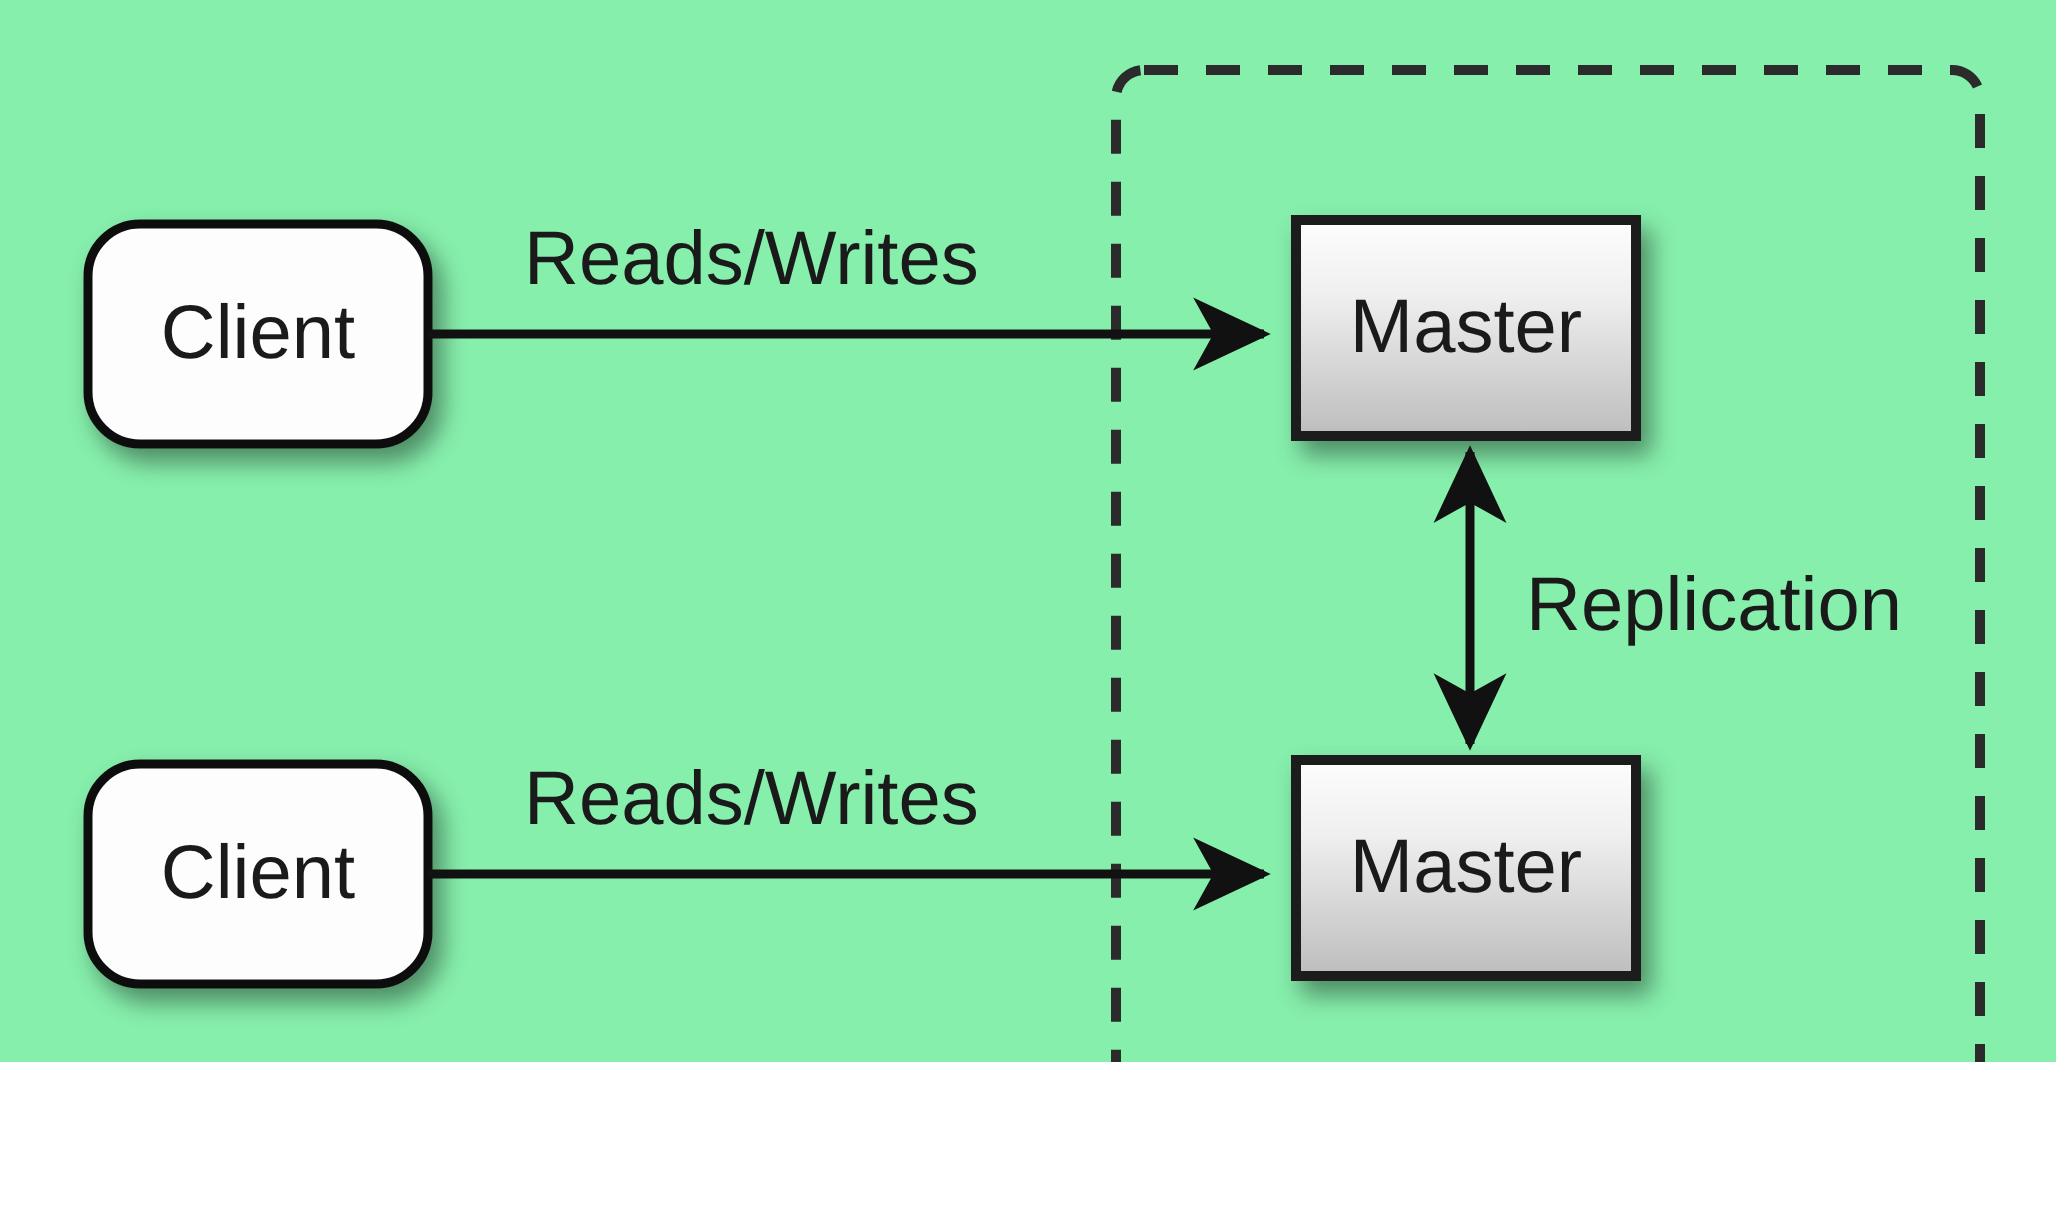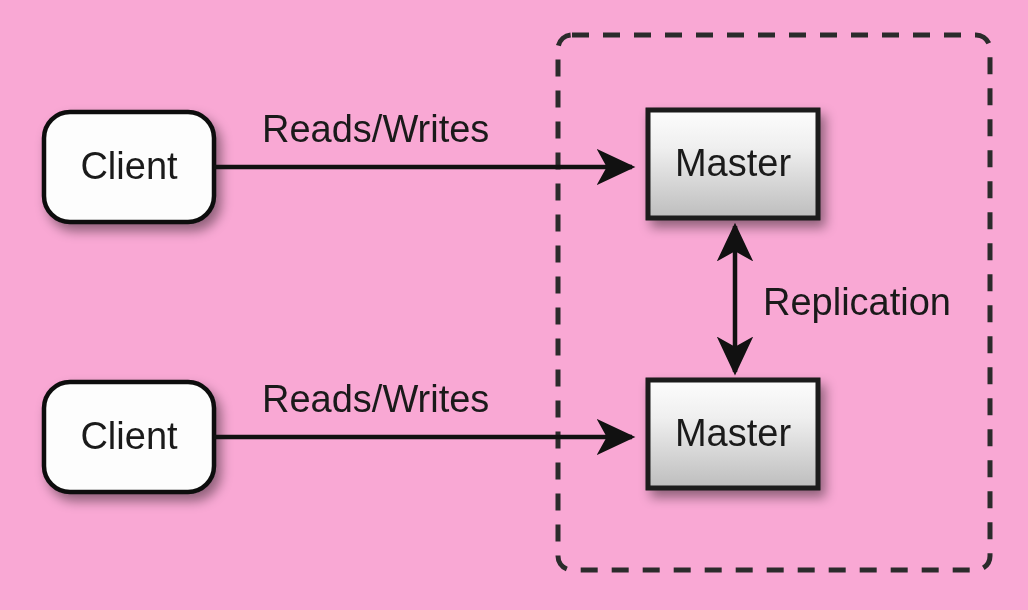--- a/index.html
+++ b/index.html
@@ -6,22 +6,22 @@
     margin: 0;
     padding: 0;
     background: #ffffff;
   }
   body {
     font-family: "Liberation Sans", sans-serif;
   }
   #canvas {
     position: relative;
     width: 1028px;
-    height: 610px;
-    background: #f9a8d4;
+    height: 531px;
+    background: #86efac;
     overflow: hidden;
   }
   #diagram-svg {
     position: absolute;
     left: 0;
     top: 0;
     width: 1028px;
     height: 610px;
   }
   .node-label {

